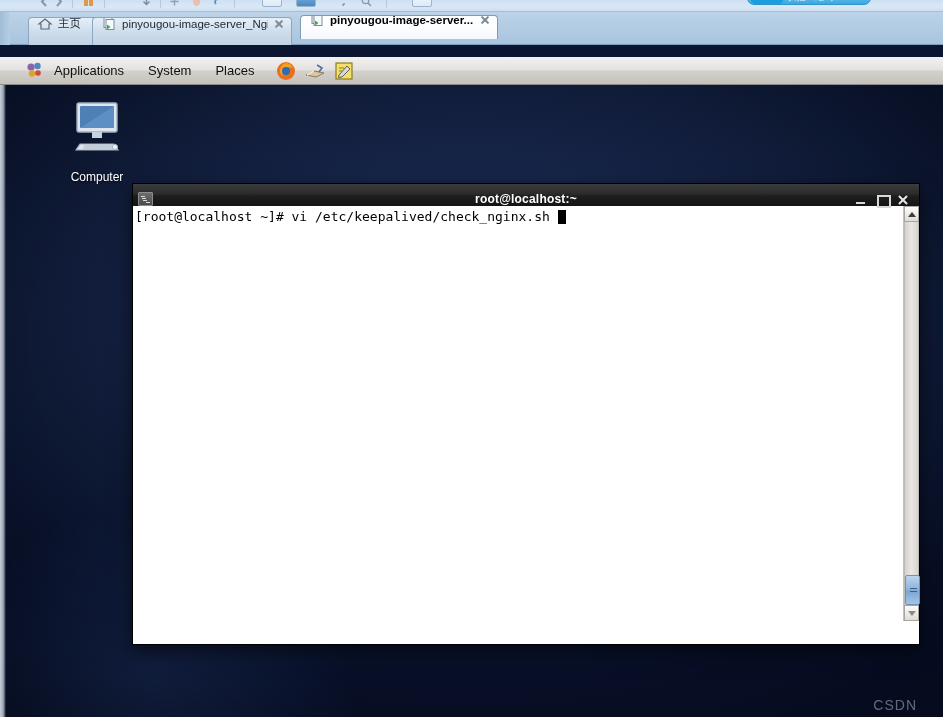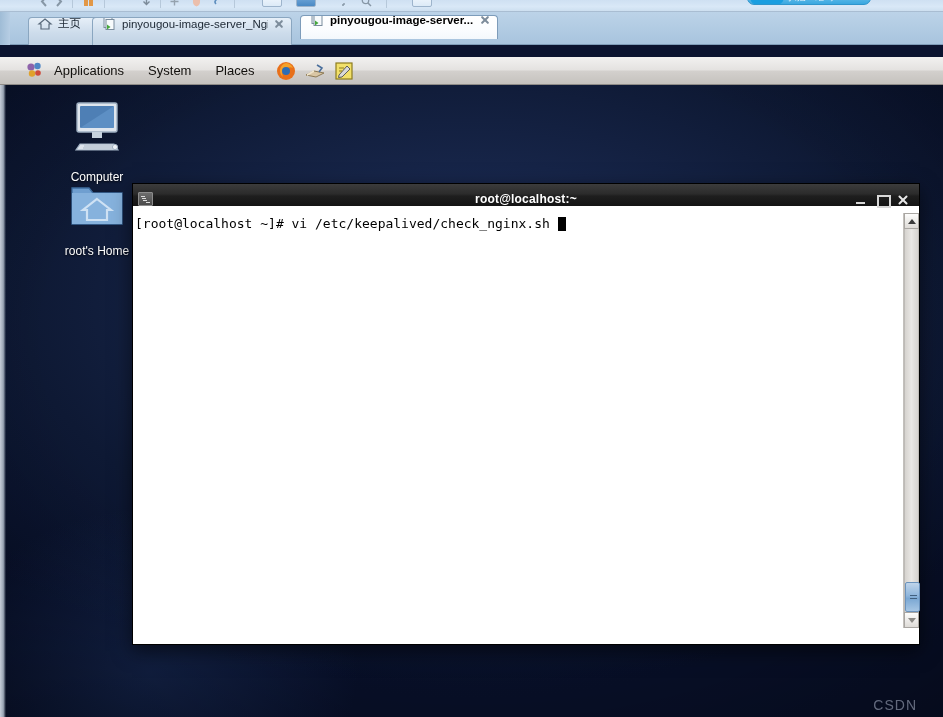--- a/index.html
+++ b/index.html
@@ -230,21 +230,20 @@
     cursor: default;
     white-space: nowrap;
   }
   .menu-item u { text-decoration: underline; }
 
   .term-body {
     position: relative;
     height: 415px;
     background: #ffffff;
     display: flex;
-    margin-top: 7px;
   }
   .term-text {
     flex: 1;
     padding: 3px 4px 0 2px;
     font-family: "DejaVu Sans Mono", "Liberation Mono", monospace;
     font-size: 13px;
     line-height: 16px;
     color: #000;
     white-space: pre;
     overflow: hidden;
@@ -467,28 +466,20 @@
         <rect x="12" y="6" width="34" height="22" rx="1" fill="#4e7fb5"></rect>
         <path d="M12 28 L46 6 L46 28 Z" fill="#6a9cd0" opacity=".55"></path>
         <rect x="24" y="32" width="10" height="6" fill="#c6d2de"></rect>
         <path d="M12 44 L46 44 L50 50 L8 50 Z" fill="#dde4ec" stroke="#9fb0c2" stroke-width="1.2"></path>
         <path d="M16 46 H44 M15 48 H45" stroke="#a9b7c6" stroke-width="1"></path>
         <circle cx="47" cy="47" r="2.6" fill="#eef2f7" stroke="#9fb0c2" stroke-width="1"></circle>
       </svg>
       <div class="lbl">Computer</div>
     </div>
 
-    <div class="desk-icon" style="left:51px; top:95px;">
-      <svg width="56" height="48" viewBox="0 0 56 48">
-        <path d="M3 8 H20 L24 13 H53 V44 H3 Z" fill="#6f9fd0" stroke="#3f6d9e" stroke-width="1.3"></path>
-        <path d="M3 13 H53 V44 H3 Z" fill="#86b2dd"></path>
-        <path d="M28 19 L42 30 H38 V40 H18 V30 H14 Z" fill="none" stroke="#cfe2f4" stroke-width="2.2"></path>
-      </svg>
-      <div class="lbl">root's Home</div>
-    </div>
 
 
     <div class="term-win" style="left:132px; top:98px;">
 
       <div class="term-titlebar">
         <span class="term-icon"></span>
         <span class="term-title">root@localhost:~</span>
         <span class="term-btns">
           <span class="wbtn min"></span>
           <span class="wbtn max"></span>

